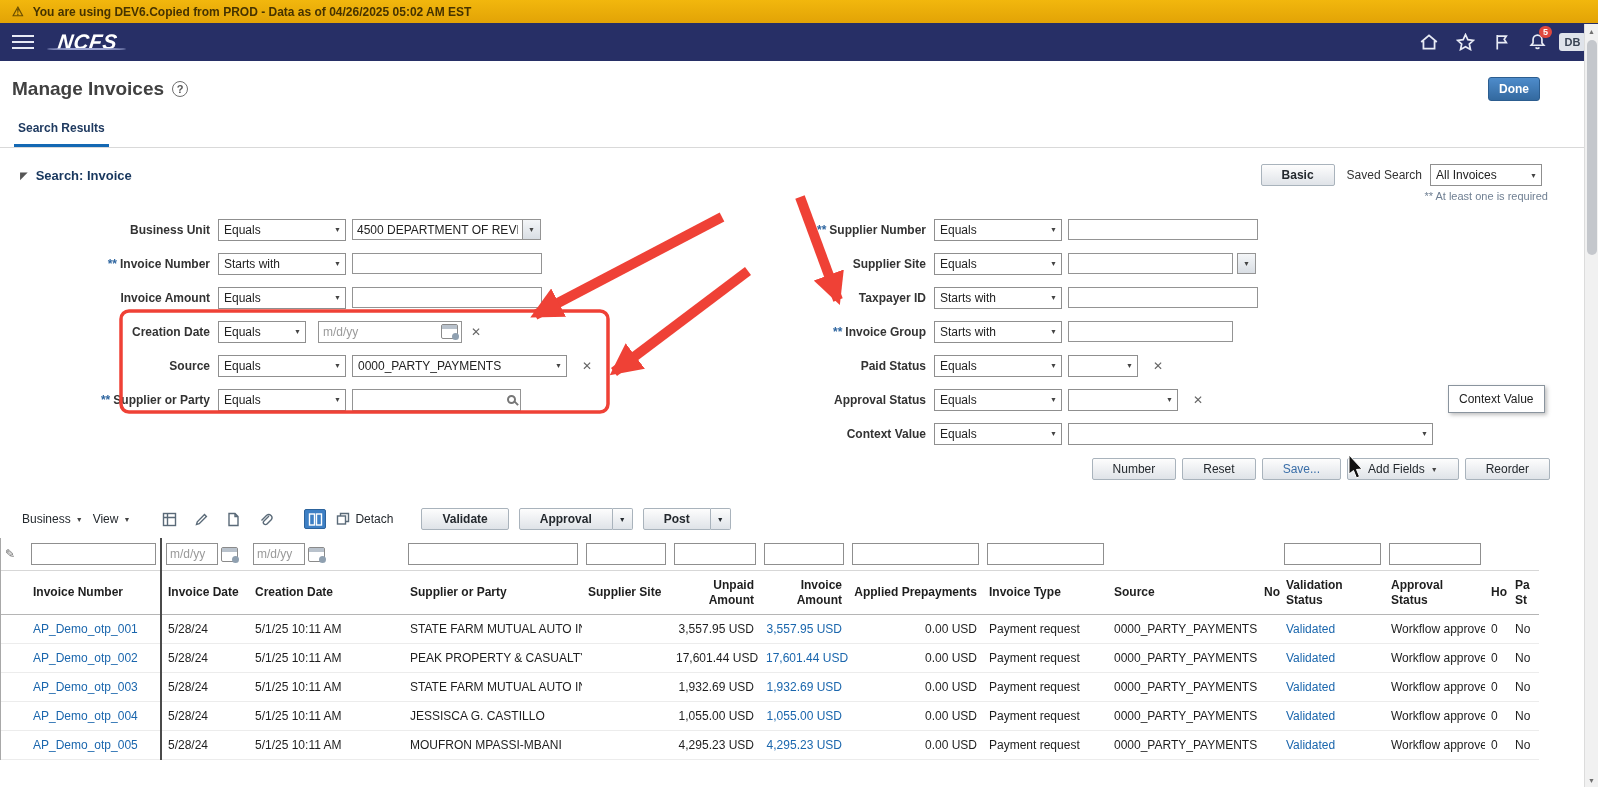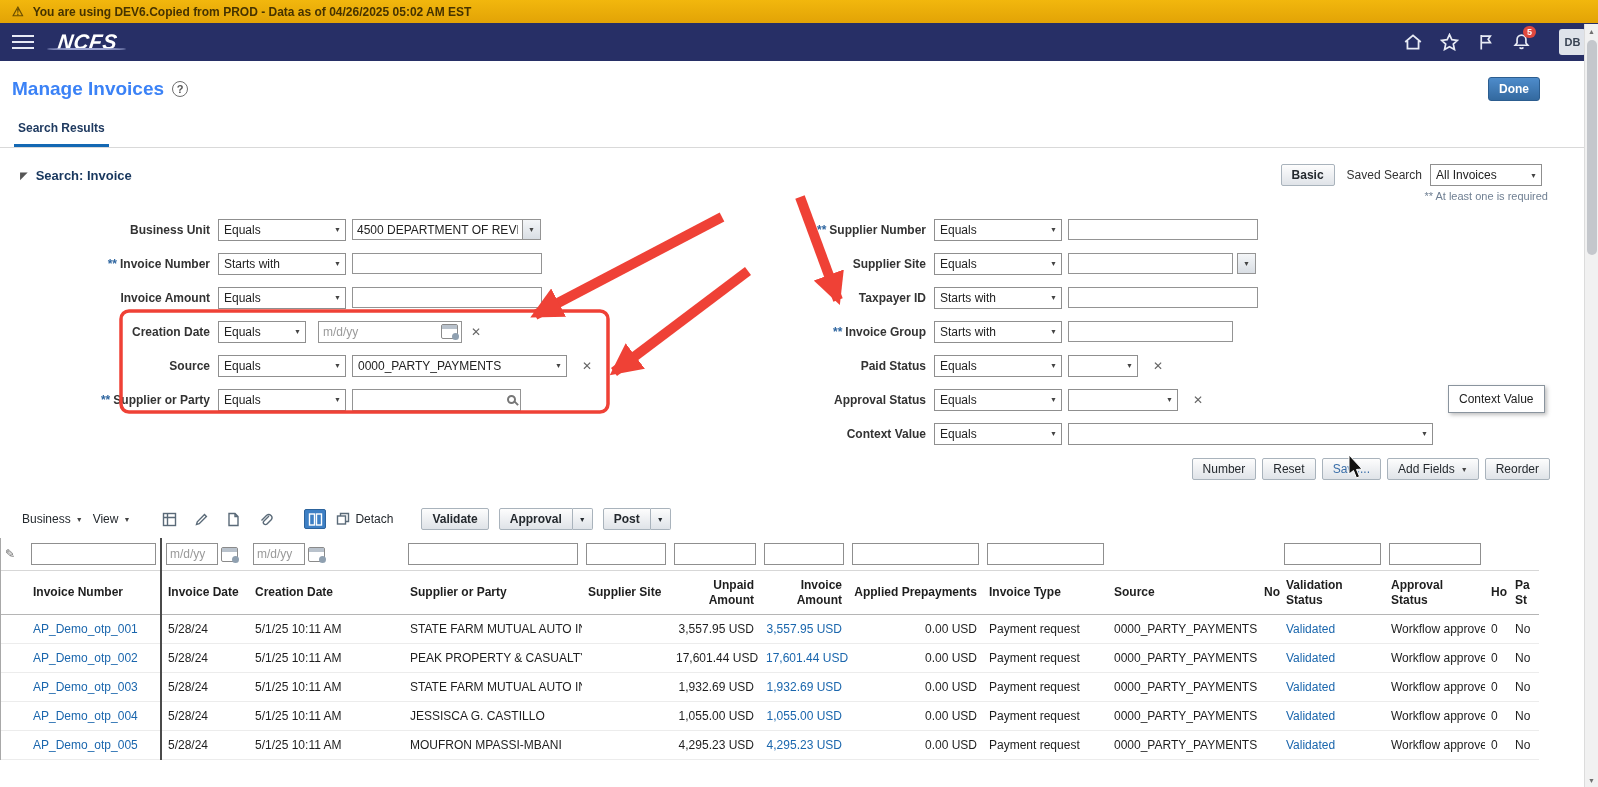--- a/index.html
+++ b/index.html
@@ -13,40 +13,40 @@
 
 .appbar{height:38px;background:#272f66;display:flex;align-items:center;padding:0 12px;color:#fff}
 .burger{width:22px;display:flex;flex-direction:column;gap:4px;cursor:pointer;margin-right:16px}
 .burger i{height:2px;background:#e7eaf5;display:block}
 .logo{font-style:italic;font-weight:bold;font-size:21px;letter-spacing:.5px;position:relative;padding:0 8px;transform:skewX(-8deg);color:#fff}
 .logo::after{content:"";position:absolute;left:-2px;right:-2px;bottom:4px;height:2px;background:#9aa2d0;border-radius:50%}
 .appbar .spacer{flex:1}
 .abicon{width:36px;height:30px;display:flex;align-items:center;justify-content:center;position:relative;cursor:pointer}
 .abicon svg{stroke:#e8ebf5;fill:none;stroke-width:1.6}
 .badge{position:absolute;top:-1px;right:3px;background:#e0483e;color:#fff;border-radius:8px;font-size:9px;font-weight:bold;padding:0 4px;line-height:12px}
-.avatar{width:27px;height:26px;background:#dfe3ea;color:#394353;font-weight:bold;font-size:11px;display:flex;align-items:center;justify-content:center;border-radius:3px;margin-left:20px;cursor:pointer}
+.avatar{width:27px;height:18px;background:#dfe3ea;color:#394353;font-weight:bold;font-size:11px;display:flex;align-items:center;justify-content:center;border-radius:3px;margin-left:4px;cursor:pointer}
 
 
 .title-row{display:flex;align-items:center;padding:16px 58px 4px 12px}
-.page-title{font-size:19px;font-weight:bold;color:#3b82f6}
+.page-title{font-size:19px;font-weight:bold;color:#404040}
 .help-icon{width:16px;height:16px;border:1px solid #6f6f6f;border-radius:50%;color:#555;font-size:11px;font-weight:bold;display:inline-flex;align-items:center;justify-content:center;margin-left:8px;cursor:pointer}
 .title-row .spacer{flex:1}
 .done-btn{background:linear-gradient(#4e8ccb,#33699f);color:#fff;font-weight:bold;font-size:12px;border:1px solid #2c5d8f;border-radius:3px;padding:4px 10px;cursor:pointer}
 
 
 .tabs{margin-top:16px;padding:0 14px;border-bottom:1px solid #d9d9d9;height:27px;display:flex}
 .tab{font-weight:bold;color:#1f3a60;padding:0 4px 6px;border-bottom:3px solid #1468b3;cursor:pointer}
 
 
 .search-panel{padding:10px 0 0}
 .panel-head{display:flex;align-items:center;padding:6px 50px 0 20px}
 .disc{color:#555;font-size:10px;margin-right:8px;cursor:pointer}
 .section-title{font-weight:bold;font-size:13px;color:#17365d}
 .panel-head .spacer{flex:1}
-.btn{background:linear-gradient(#fdfdfd,#dfe3e8);border:1px solid #a9b3bc;border-radius:2px;padding:3px 10px;font-size:12px;color:#24292e;cursor:pointer;display:inline-flex;align-items:center;gap:6px}
+.btn{background:linear-gradient(#fdfdfd,#dfe3e8);border:1px solid #a9b3bc;border-radius:2px;padding:3px 20px;font-size:12px;color:#24292e;cursor:pointer;display:inline-flex;align-items:center;gap:6px}
 .btn.bold{font-weight:bold}
 .saved-search-lbl{margin:0 8px 0 12px;color:#333}
 .req-note{text-align:right;padding:4px 50px 0;color:#6f7f92;font-size:11px}
 
 .form-cols{display:flex;margin-top:16px;padding-left:14px}
 .col-left{width:700px}
 .frow{display:flex;align-items:center;height:23px;margin-bottom:11px}
 .lbl{width:196px;text-align:right;margin-right:8px;font-weight:bold;color:#333;white-space:nowrap}
 .col-right .lbl{width:212px}
 .req{color:#2f66a0;font-weight:bold;margin-right:3px}

